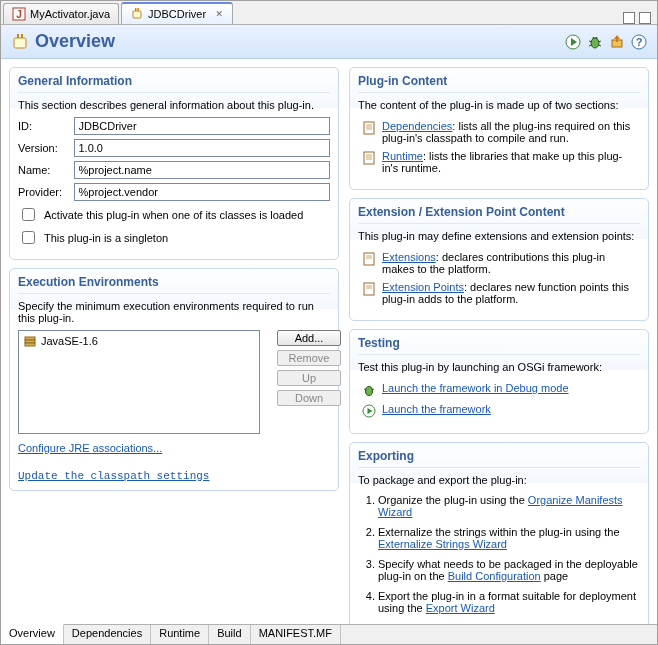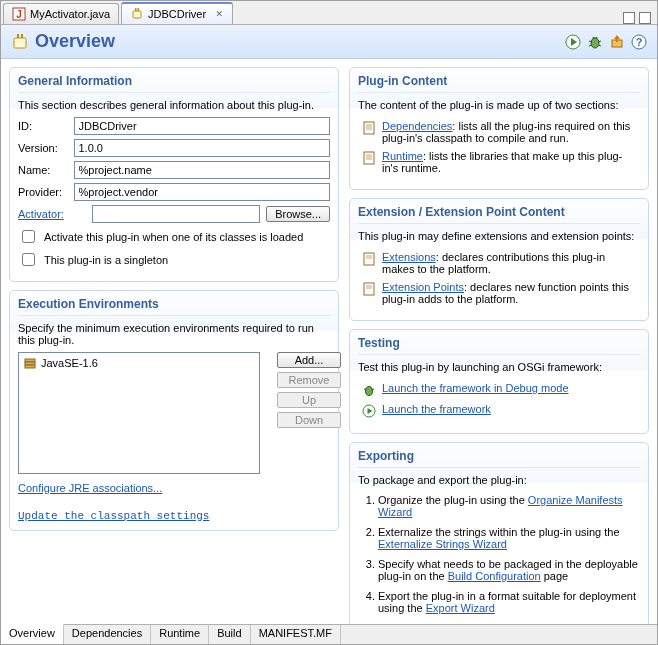--- a/index.html
+++ b/index.html
@@ -34,21 +34,21 @@
   input[type=text] { width: 100%; padding: 2px 4px; font-size: 11px; font-family: inherit; border: 1px solid #7a8aa2; }
   .acti-row { display: flex; align-items: center; gap: 6px; }
   .acti-row input[type=text] { flex: 1; }
   .link { color: #1a58b5; text-decoration: underline; cursor: pointer; }
   .btn { font-size: 11px; font-family: inherit; padding: 1px 8px; border: 1px solid #7a7a7a; background: linear-gradient(#fdfdfd,#e6e6e6); border-radius: 2px; cursor: pointer; }
   .btn:disabled { color: #888; background: #efefef; border-color: #b5b5b5; cursor: default; }
 
   .chk-row { display: flex; align-items: center; gap: 6px; margin: 4px 0; }
 
   .env-layout { display: flex; gap: 6px; }
-  .env-list { flex: 1; border: 1px solid #7a8aa2; background: #fff; height: 122px; padding: 2px; overflow: auto; }
+  .env-list { flex: 1; border: 1px solid #7a8aa2; background: #fff; height: 104px; padding: 2px; overflow: auto; }
   .env-item { display: flex; align-items: center; gap: 4px; padding: 1px 2px; cursor: default; }
   .env-btns { display: flex; flex-direction: column; gap: 4px; width: 64px; }
   .env-btns .btn { width: 100%; margin-left: 11px; }
 
   .bullet-list { list-style: none; padding: 0; margin: 4px; }
   .bullet-list li { display: flex; gap: 6px; align-items: flex-start; padding: 3px 0; }
   .bullet-icon { width: 14px; height: 14px; flex: 0 0 14px; margin-top: 1px; }
   .icon-inline { width: 14px; height: 14px; flex: 0 0 14px; display: inline-block; vertical-align: middle; }
 
   ol.num-list { margin: 4px 0 0 20px; padding: 0; }
@@ -147,25 +147,20 @@
           <input type="text" value="1.0.0" style="">
         </div>
       <div class="form-row">
           <span class="form-label">Name:</span>
           <input type="text" value="%project.name" style="">
         </div>
       <div class="form-row">
           <span class="form-label">Provider:</span>
           <input type="text" value="%project.vendor" style="">
         </div>
-      <div class="form-row acti-row">
-        <span class="form-label"><a class="link">Activator:</a></span>
-        <input type="text" value="" style="">
-        <button class="btn">Browse...</button>
-      </div>
 
       <div class="chk-row">
           <input type="checkbox" style="">
           <span>Activate this plug-in when one of its classes is loaded</span>
         </div>
       <div class="chk-row">
           <input type="checkbox" style="">
           <span>This plug-in is a singleton</span>
         </div>
     </div>

